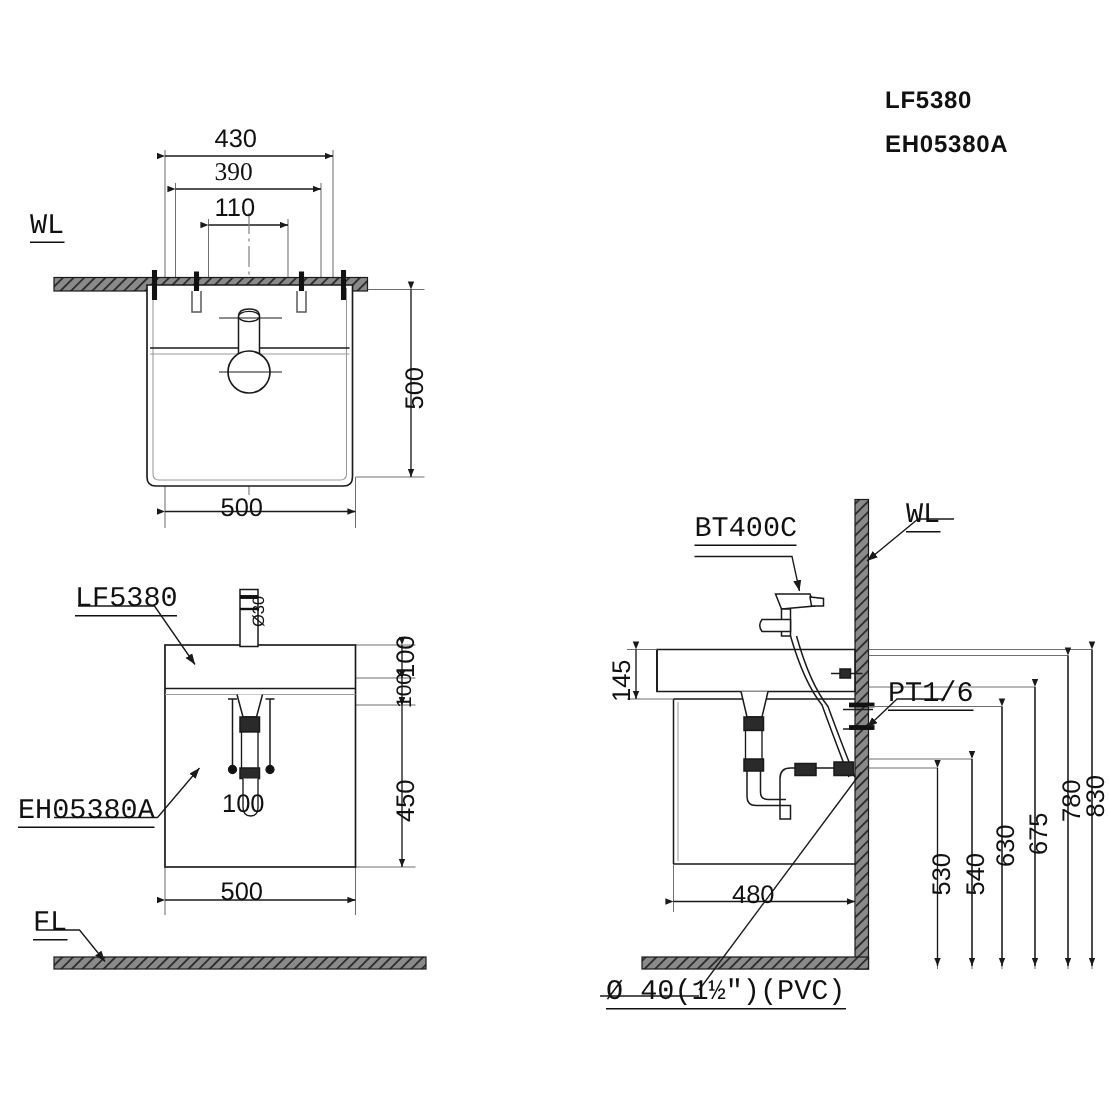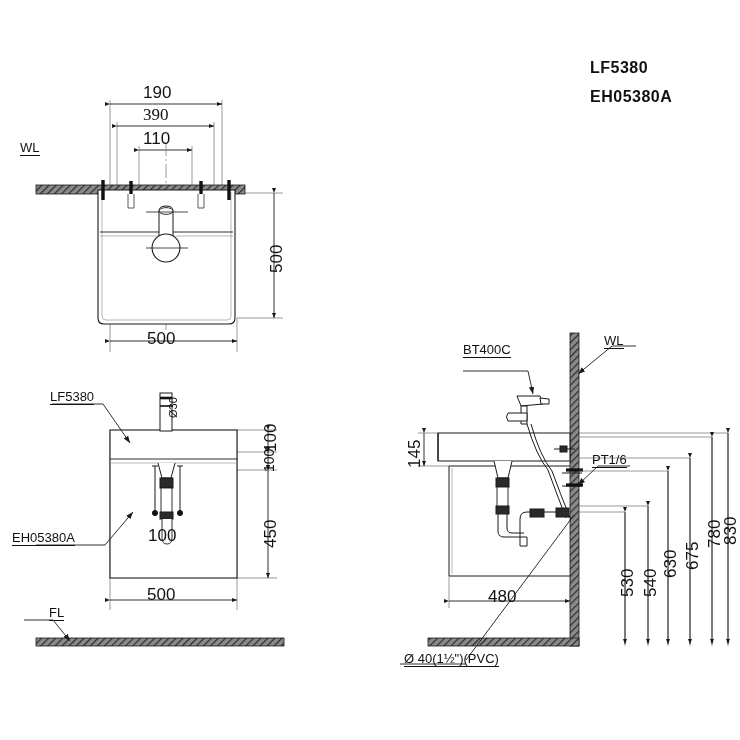--- a/index.html
+++ b/index.html
@@ -4,21 +4,21 @@
 <style>
   html,body{margin:0;padding:0;background:#ffffff;}
   body{width:740px;height:740px;position:relative;overflow:hidden;
        font-family:"Liberation Sans","DejaVu Sans",sans-serif;color:#111;}
   #sheet{position:absolute;inset:0;}
   svg{position:absolute;top:0;left:0;width:740px;height:740px;}
   .t{position:absolute;white-space:nowrap;line-height:1;}
   .title{font-size:16px;font-weight:bold;letter-spacing:.5px;}
   .dim{font-size:17px;font-weight:400;}
   .dimS{font-size:14px;}
-  .lbl{font-size:13px;}
+  .lbl{font-size:19px;font-family:Liberation Mono, monospace;}
   .lblS{font-size:11px;}
   .rot{transform:rotate(-90deg);transform-origin:left top;}
   .ul{border-bottom:1.2px solid #111;padding-bottom:1px;}
 </style>
 </head>
 <body>
 
 <div id="sheet">
 
   <svg viewBox="0 0 740 740">
@@ -219,30 +219,30 @@
           <path d="M630,466 L598,466 L578,485" marker-end="url(#ar)"></path>
           <path d="M400,664 L466,664" stroke="#1a1a1a"></path>
         </g>
       </g>
     </g>
   </svg>
 
   <div class="t title" style="left:590px;top:60px;">LF5380</div>
   <div class="t title" style="left:590px;top:89px;">EH05380A</div>
 
-  <div class="t dim" style="left:143px;top:84px;">190</div>
+  <div class="t dim" style="left:143px;top:84px;">430</div>
   <div class="t dim" style="left:143px;top:106px;font-family:Liberation Serif, serif;">390</div>
   <div class="t dim" style="left:143px;top:130px;">110</div>
   <div class="t dim rot" style="left:268px;top:273px;">500</div>
   <div class="t dim" style="left:147px;top:330px;">500</div>
   <div class="t lbl ul" style="left:20px;top:141px;">WL</div>
 
   <div class="t lbl ul" style="left:50px;top:390px;">LF5380</div>
   <div class="t lbl ul" style="left:12px;top:531px;">EH05380A</div>
-  <div class="t lbl ul" style="left:22px;top:606px;margin-left:27px;">FL</div>
+  <div class="t lbl ul" style="left:22px;top:606px;">FL</div>
   <div class="t lblS rot" style="left:168px;top:418px;">Ø30</div>
   <div class="t dim rot" style="left:262px;top:452px;">100</div>
   <div class="t dimS rot" style="left:262px;top:472px;">100</div>
   <div class="t dim rot" style="left:262px;top:548px;">450</div>
   <div class="t dim" style="left:148px;top:527px;">100</div>
   <div class="t dim" style="left:147px;top:586px;">500</div>
 
   <div class="t lbl ul" style="left:463px;top:343px;">BT400C</div>
   <div class="t lbl ul" style="left:604px;top:334px;">WL</div>
   <div class="t lbl ul" style="left:592px;top:453px;">PT1/6</div>

